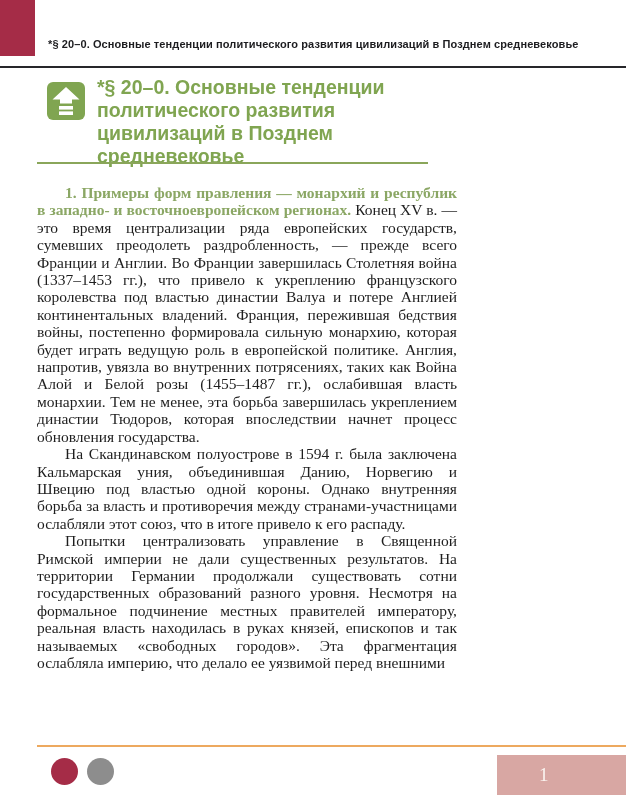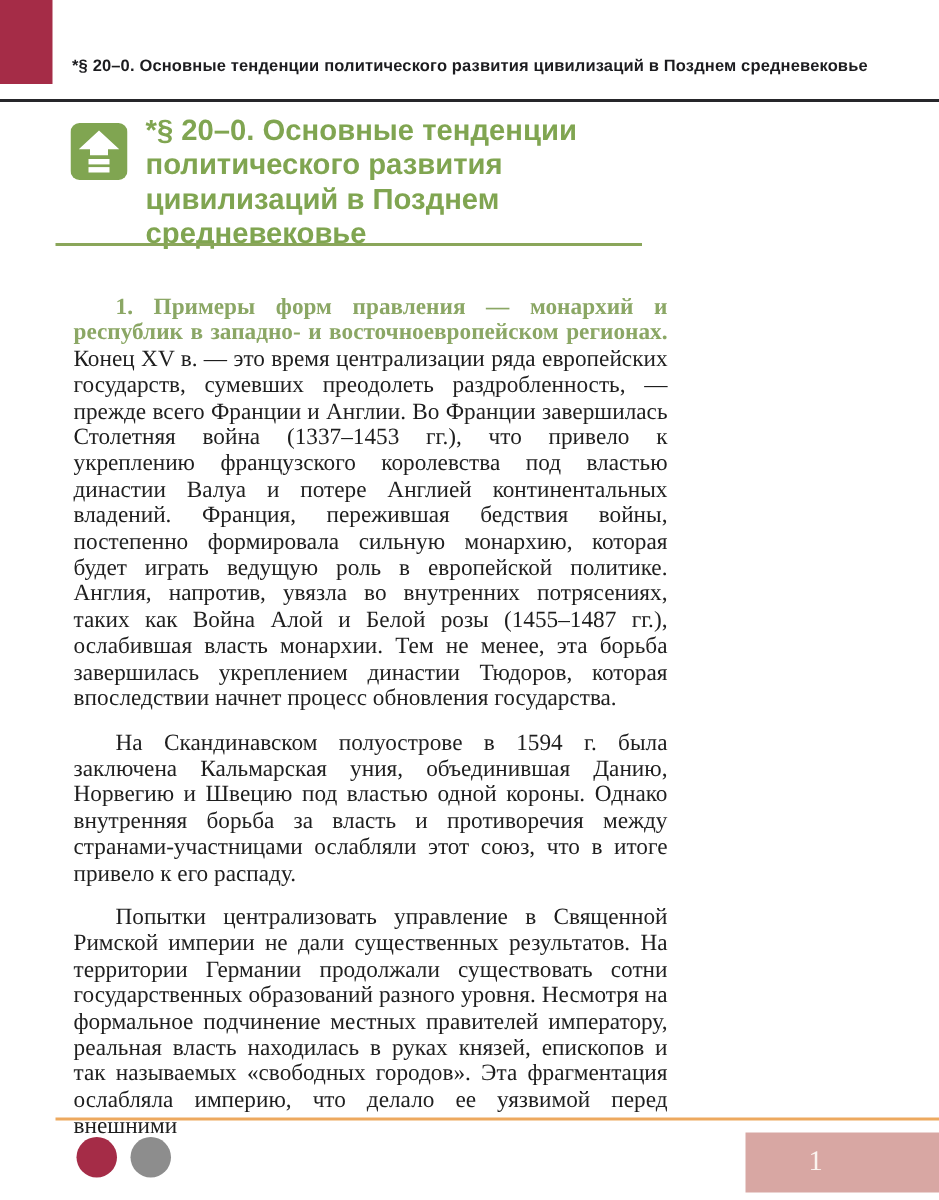--- a/index.html
+++ b/index.html
@@ -68,21 +68,21 @@
   .body-text {
     position: absolute;
     left: 37px; top: 184px;
     width: 420px;
     font-family: "Liberation Serif", serif;
     font-size: 15.5px;
     line-height: 17.4px;
     color: #1e1e1e;
     text-align: justify;
   }
-  .body-text p { margin: 12px; text-indent: 28px; }
+  .body-text p { margin: 0; text-indent: 28px; }
   .para-lead {
     color: #8BA765;
     font-weight: bold;
   }
 
   
   .footer-rule {
     position: absolute;
     left: 37px; top: 745px;
     width: 589px; height: 2px;

